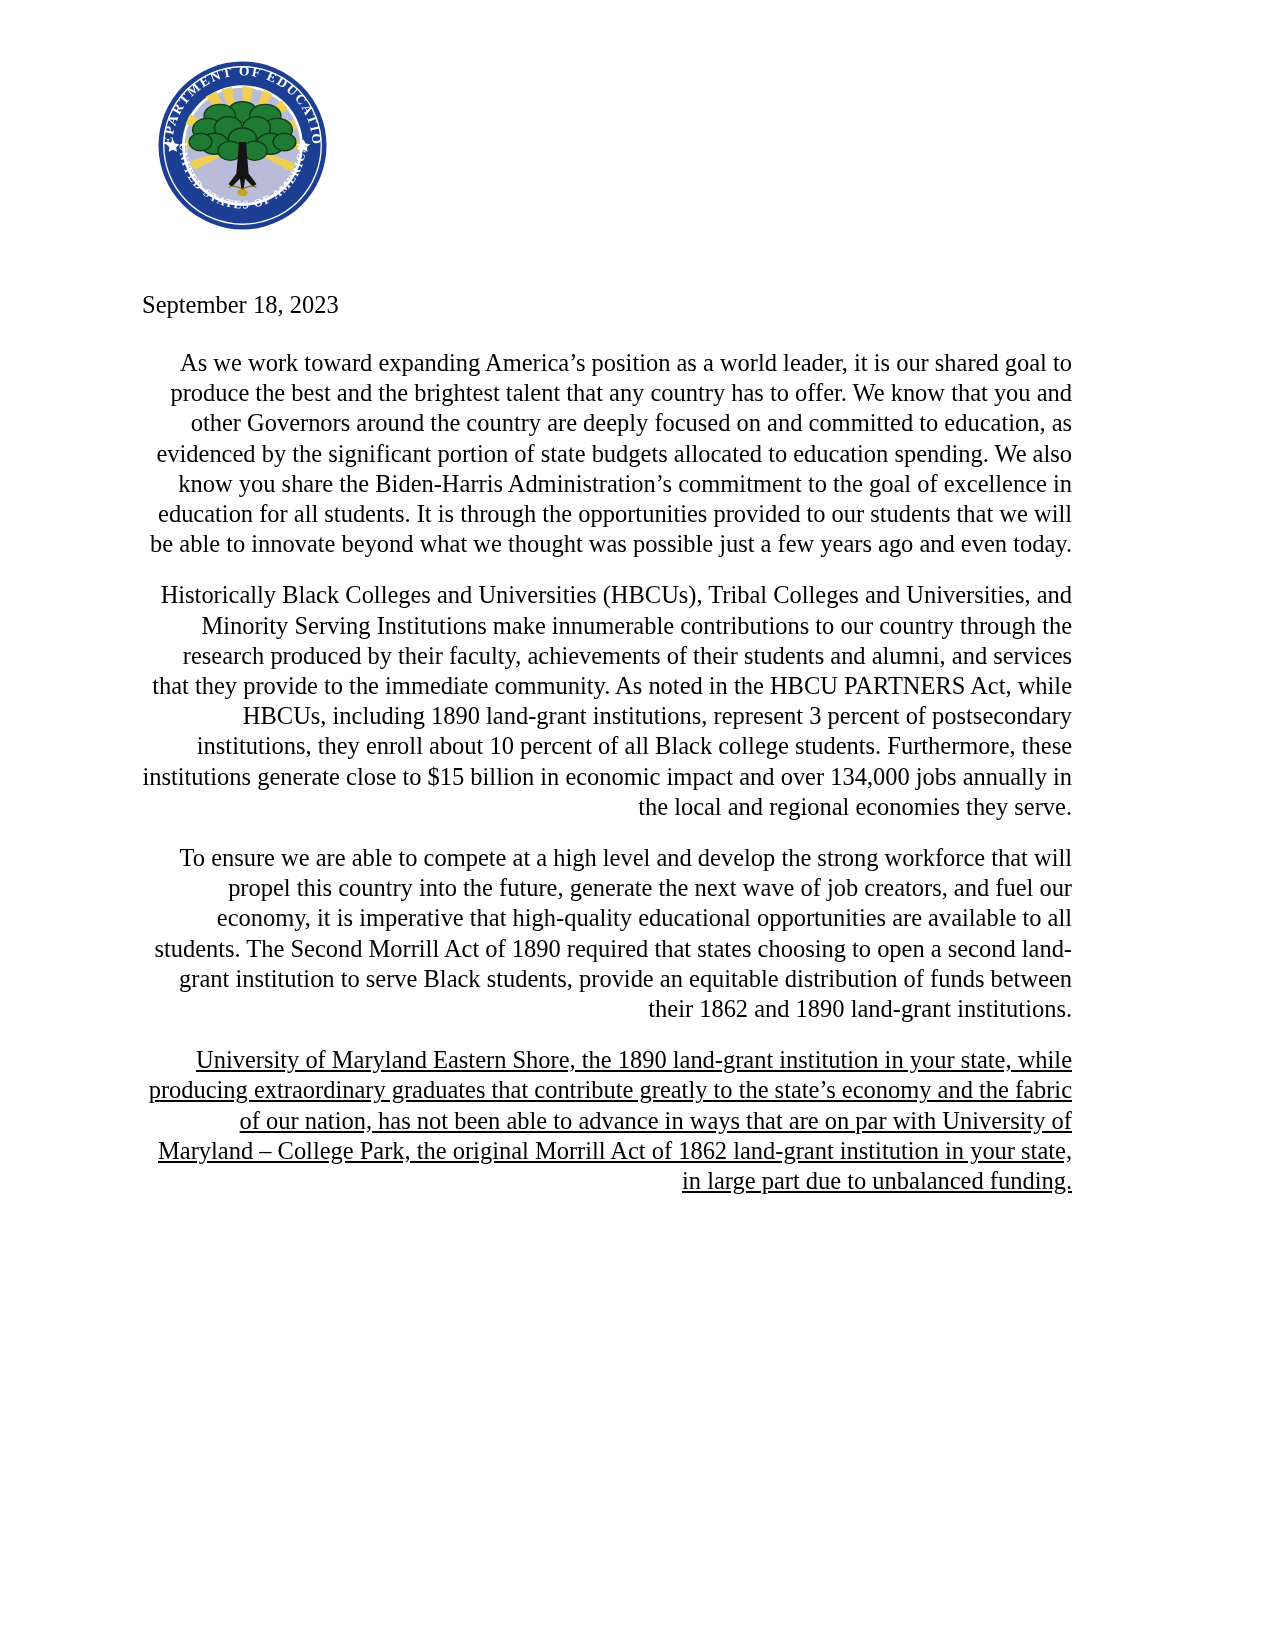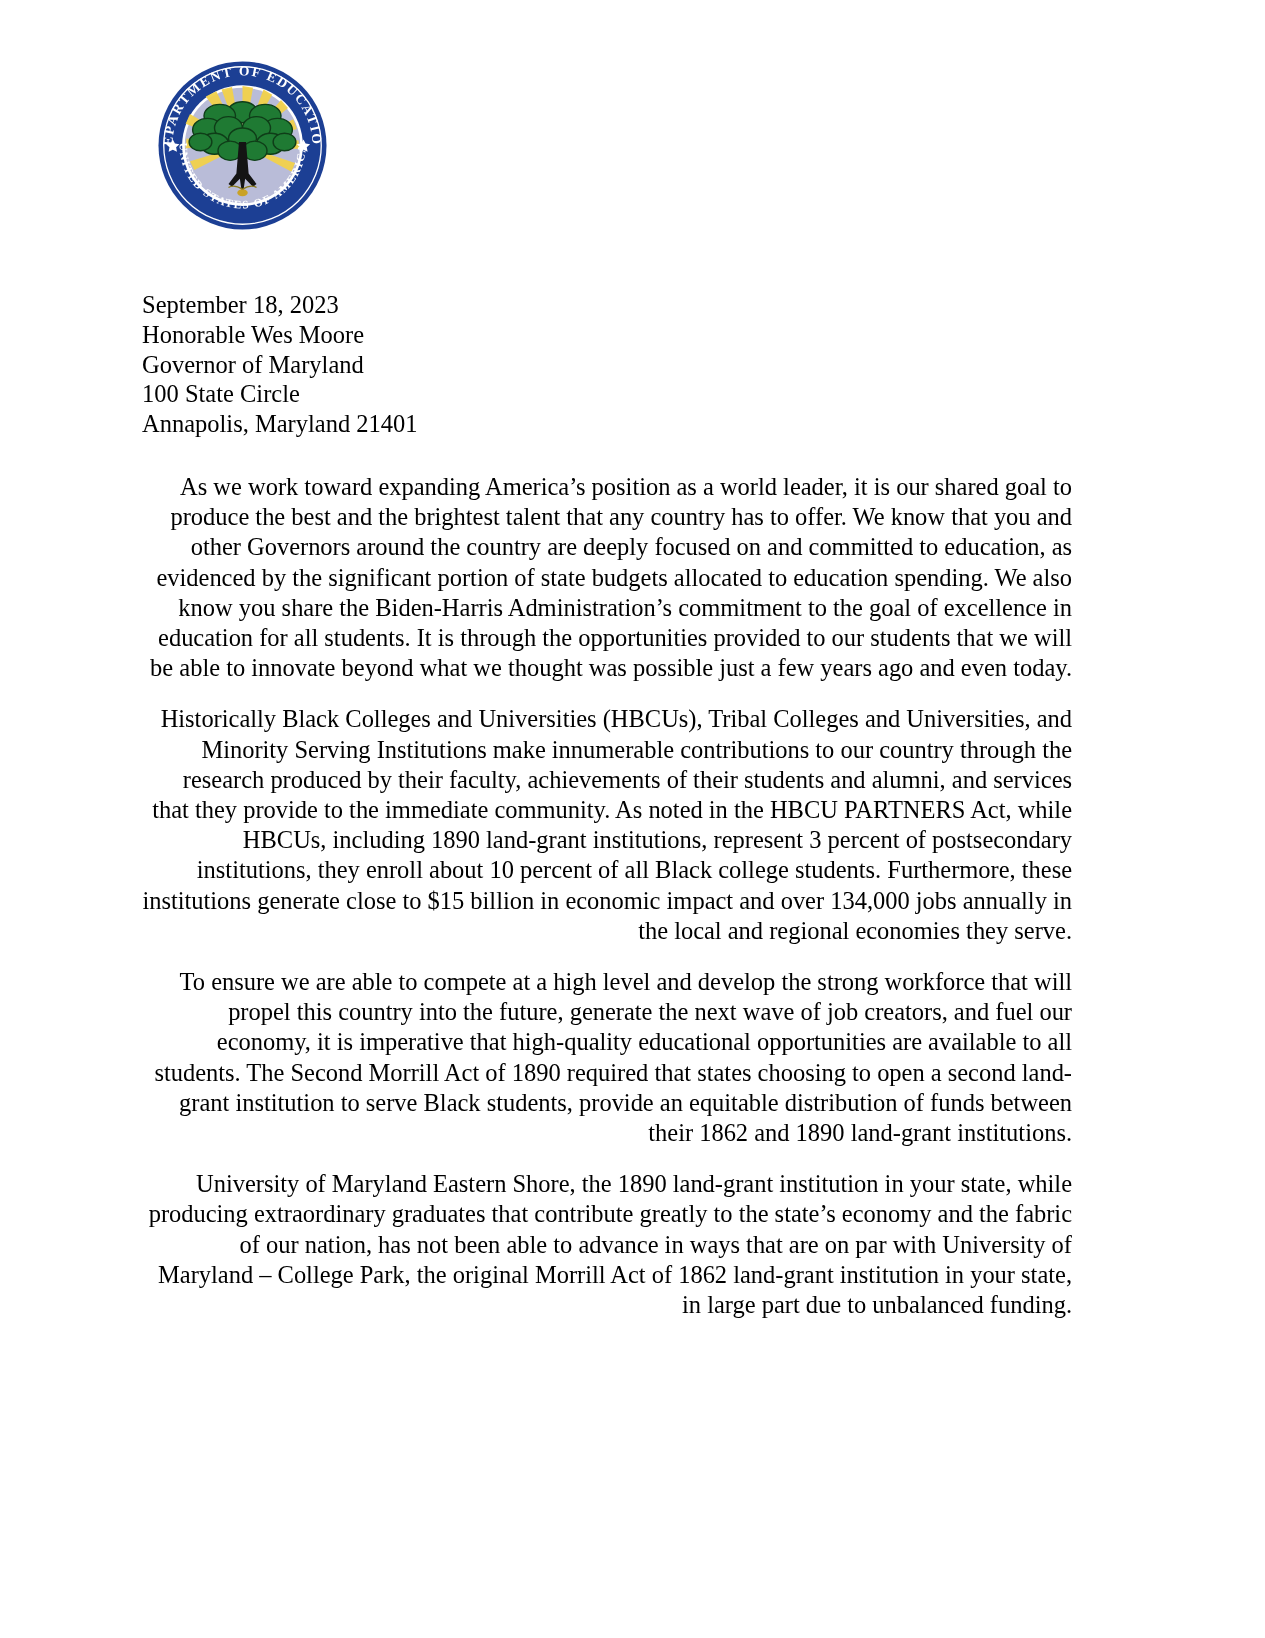--- a/index.html
+++ b/index.html
@@ -64,20 +64,21 @@
   .letter {
     position: absolute;
     left: 142px;
     top: 290px;
     width: 930px;
   }
 
   .date-line {
     font-size: 24.5px;
     line-height: 30px;
+    margin-bottom: 28px;
   }
 
   .address-block {
     font-size: 24.5px;
     line-height: 29.5px;
     margin-bottom: 34px;
   }
   .address-line { display: block; white-space: nowrap; }
 
   .salutation {
@@ -86,21 +87,21 @@
     margin-bottom: 20px;
   }
 
   .para {
     font-size: 24.5px;
     line-height: 30.2px;
     text-align: right;
     margin: 0 0 21px 0;
     letter-spacing: -0.02px;
   }
-  .para:last-child { margin-bottom: 0; }
+  .para:last-child { margin-bottom: 0; text-decoration: underline; }
 </style>
 </head>
 <body>
 
 <div class="page">
 
   <div class="letterhead">
 
     <div class="ed-seal">
       <svg viewBox="0 0 200 200" width="175" height="175" xmlns="http://www.w3.org/2000/svg">
@@ -164,26 +165,20 @@
         <polygon points="187,100 189.6,105 195,105.8 191,109.6 192,115 187,112.4 182,115 183,109.6 179,105.8 184.4,105" fill="#ffffff" transform="translate(-8,-2) scale(0.95)"></polygon>
       </svg>
     </div>
 
   </div>
 
   <div class="letter">
 
     <div class="date-line">September 18, 2023</div>
 
-    <div class="address-block">
-      <span class="address-line">Honorable Wes Moore</span>
-      <span class="address-line">Governor of Maryland</span>
-      <span class="address-line">100 State Circle</span>
-      <span class="address-line">Annapolis, Maryland 21401</span>
-    </div>
 
 
     <p class="para">As we work toward expanding America’s position as a world leader, it is our shared goal to produce the best and the brightest talent that any country has to offer. We know that you and other Governors around the country are deeply focused on and committed to education, as evidenced by the significant portion of state budgets allocated to education spending. We also know you share the Biden-Harris Administration’s commitment to the goal of excellence in education for all students. It is through the opportunities provided to our students that we will be able to innovate beyond what we thought was possible just a few years ago and even today.</p>
     <p class="para">Historically Black Colleges and Universities (HBCUs), Tribal Colleges and Universities, and Minority Serving Institutions make innumerable contributions to our country through the research produced by their faculty, achievements of their students and alumni, and services that they provide to the immediate community. As noted in the HBCU PARTNERS Act, while HBCUs, including 1890 land-grant institutions, represent 3 percent of postsecondary institutions, they enroll about 10 percent of all Black college students. Furthermore, these institutions generate close to $15 billion in economic impact and over 134,000 jobs annually in the local and regional economies they serve.</p>
     <p class="para">To ensure we are able to compete at a high level and develop the strong workforce that will propel this country into the future, generate the next wave of job creators, and fuel our economy, it is imperative that high-quality educational opportunities are available to all students. The Second Morrill Act of 1890 required that states choosing to open a second land-grant institution to serve Black students, provide an equitable distribution of funds between their 1862 and 1890 land-grant institutions.</p>
     <p class="para">University of Maryland Eastern Shore, the 1890 land-grant institution in your state, while producing extraordinary graduates that contribute greatly to the state’s economy and the fabric of our nation, has not been able to advance in ways that are on par with University of Maryland – College Park, the original Morrill Act of 1862 land-grant institution in your state, in large part due to unbalanced funding.</p>
   </div>
 
 </div>
 

